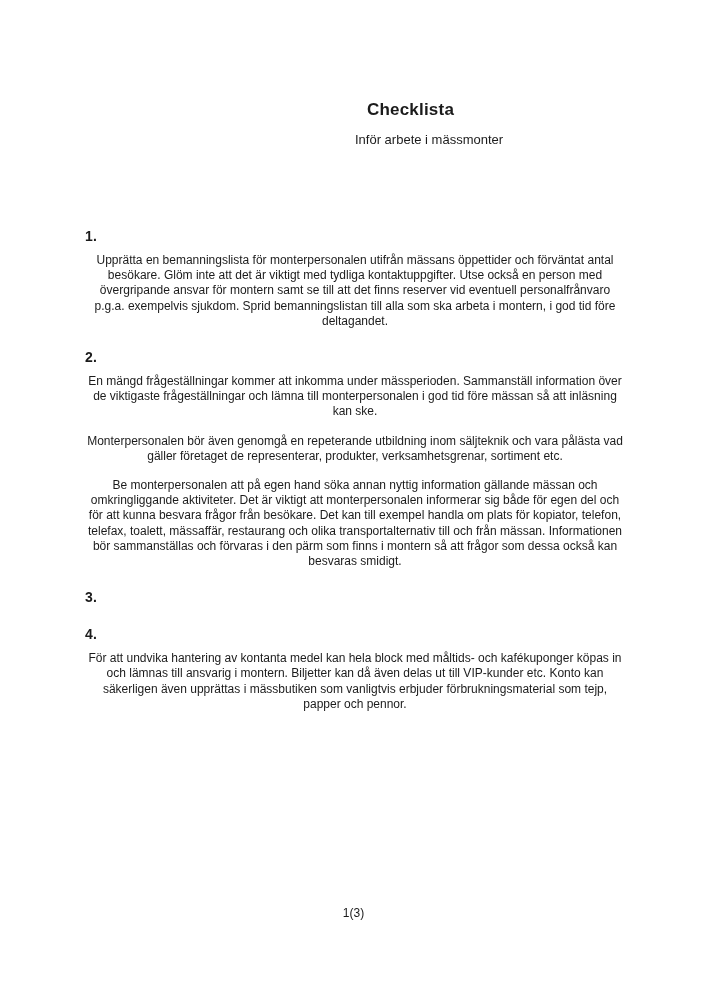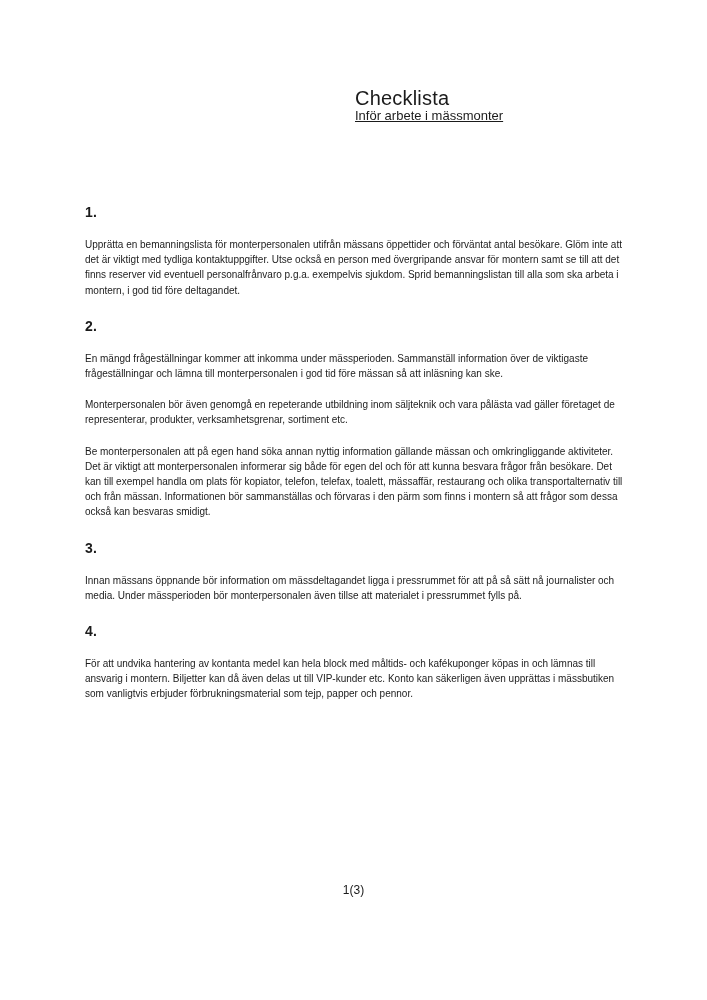--- a/index.html
+++ b/index.html
@@ -16,60 +16,60 @@
     font-family: "Liberation Sans", sans-serif;
     color: #1b1b1b;
     box-sizing: border-box;
     padding: 88px 82px 0 85px;
     overflow: hidden;
   }
   .title-block {
     margin-left: 270px;
   }
   .doc-title {
-    margin: 0;
-    font-size: 20px;
+    margin: 12px;
+    font-size: 17px;
     line-height: 20px;
-    font-weight: normal;
+    font-weight: bold;
     letter-spacing: 0.2px;
   }
   .doc-subtitle {
     font-size: 13px;
     line-height: 16px;
-    text-decoration: underline;
   }
   .section {
     margin-top: 20px;
   }
   .section.first {
     margin-top: 80px;
   }
   .section-heading {
     display: flex;
     margin: 0 0 5px 0;
     font-size: 14px;
     line-height: 17px;
     font-weight: bold;
     letter-spacing: 0.1px;
   }
   .section-num {
     width: 35px;
     flex-shrink: 0;
   }
   .section p {
-    margin: 16px 0 14px 0;
-    font-size: 10px;
+    margin: 8px 0 14px 0;
+    font-size: 12px;
     line-height: 15.2px;
+    text-align: center;
   }
   .section p:last-child {
     margin-bottom: 0;
   }
   .page-footer {
     position: absolute;
-    top: 883px;
+    top: 906px;
     left: 0;
     width: 707px;
     text-align: center;
     font-size: 12px;
     line-height: 15px;
   }
 </style>
 </head>
 <body>
 
@@ -93,21 +93,20 @@
     </h2>
     <p>En mängd frågeställningar kommer att inkomma under mässperioden. Sammanställ information över de viktigaste frågeställningar och lämna till monterpersonalen i god tid före mässan så att inläsning kan ske.</p>
     <p>Monterpersonalen bör även genomgå en repeterande utbildning inom säljteknik och vara pålästa vad gäller företaget de representerar, produkter, verksamhetsgrenar, sortiment etc.</p>
     <p>Be monterpersonalen att på egen hand söka annan nyttig information gällande mässan och omkringliggande aktiviteter. Det är viktigt att monterpersonalen informerar sig både för egen del och för att kunna besvara frågor från besökare. Det kan till exempel handla om plats för kopiator, telefon, telefax, toalett, mässaffär, restaurang och olika transportalternativ till och från mässan. Informationen bör sammanställas och förvaras i den pärm som finns i montern så att frågor som dessa också kan besvaras smidigt.</p>
   </section>
 
   <section class="section">
     <h2 class="section-heading">
       <span class="section-num">3.</span>
     </h2>
-    <p>Innan mässans öppnande bör information om mässdeltagandet ligga i pressrummet för att på så sätt nå journalister och media. Under mässperioden bör monterpersonalen även tillse att materialet i pressrummet fylls på.</p>
   </section>
 
   <section class="section">
     <h2 class="section-heading">
       <span class="section-num">4.</span>
     </h2>
     <p>För att undvika hantering av kontanta medel kan hela block med måltids- och kafékuponger köpas in och lämnas till ansvarig i montern. Biljetter kan då även delas ut till VIP-kunder etc. Konto kan säkerligen även upprättas i mässbutiken som vanligtvis erbjuder förbrukningsmaterial som tejp, papper och pennor.</p>
   </section>
 
   <div class="page-footer">1(3)</div>

